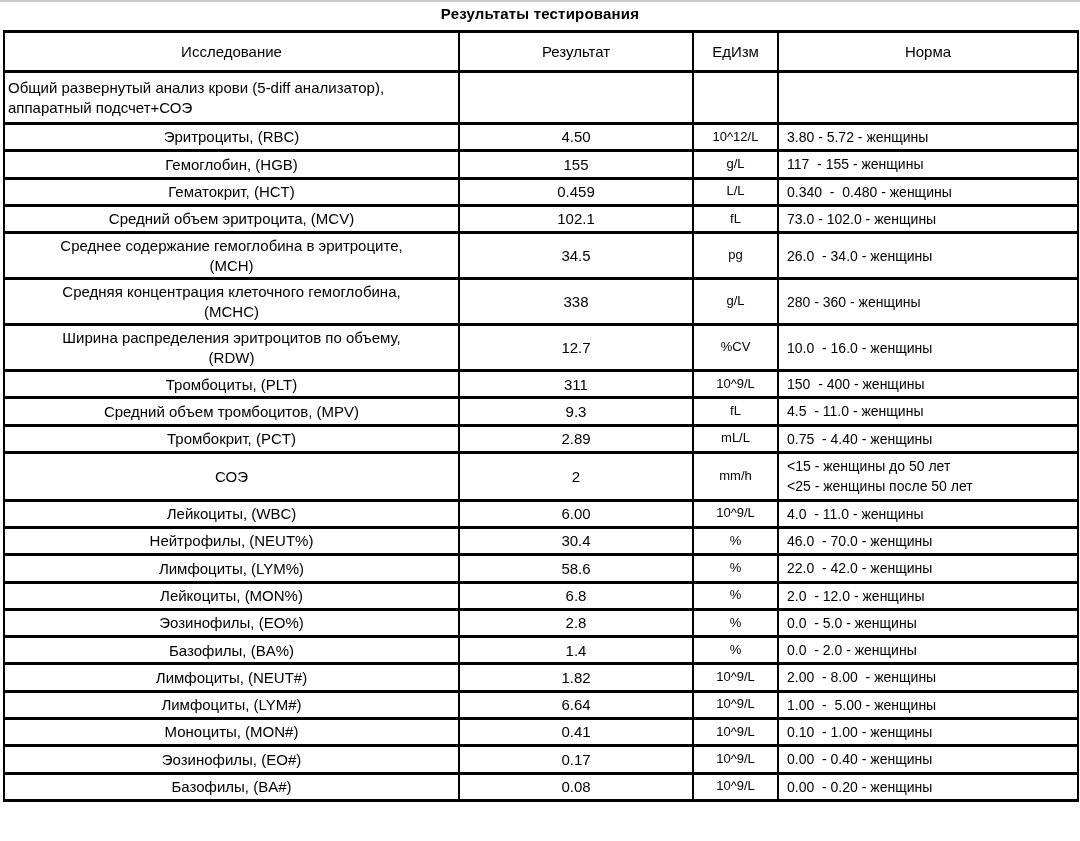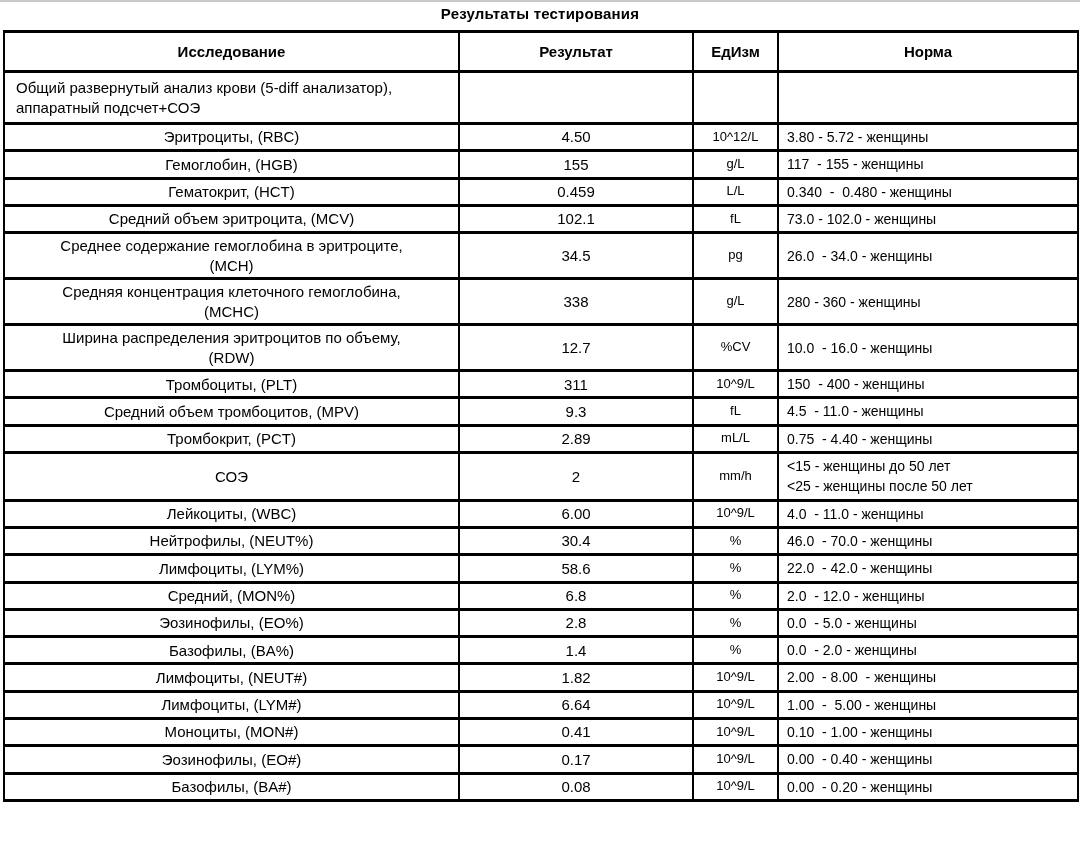--- a/index.html
+++ b/index.html
@@ -37,25 +37,25 @@
   th, td {
     border: 2px solid #000;
     border-top-width: 3px;
     border-bottom-width: 3px;
     padding: 2px 3px;
     font-size: 15px;
     line-height: 1.3;
     vertical-align: middle;
   }
   thead tr { height: 40px; }
-  th { font-weight: bold; text-align: center; }
+  th { font-weight: normal; text-align: center; }
   tbody tr { height: 26px; }
   tbody tr.group { height: 52px; }
   td.name  { text-align: center; white-space: pre-wrap; }
-  tr.group td.name { text-align: left; padding-left: 11px; }
+  tr.group td.name { text-align: left; padding-left: 3px; }
   td.result { text-align: center; }
   td.unit   { text-align: center; font-size: 13px; }
   td.norm   { text-align: left; white-space: pre-wrap; font-size: 14px; padding-left: 8px; line-height: 1.45; }
 </style>
 </head>
 <body>
 
 <div class="page">
   <div class="top-line"></div>
   <div class="title">Результаты тестирования</div>
@@ -164,21 +164,21 @@
     <td class="unit">%</td>
     <td class="norm">46.0  - 70.0 - женщины</td>
   </tr>
         <tr>
     <td class="name">Лимфоциты, (LYM%)</td>
     <td class="result">58.6</td>
     <td class="unit">%</td>
     <td class="norm">22.0  - 42.0 - женщины</td>
   </tr>
         <tr>
-    <td class="name">Средний, (MON%)</td>
+    <td class="name">Лейкоциты, (MON%)</td>
     <td class="result">6.8</td>
     <td class="unit">%</td>
     <td class="norm">2.0  - 12.0 - женщины</td>
   </tr>
         <tr>
     <td class="name">Эозинофилы, (EO%)</td>
     <td class="result">2.8</td>
     <td class="unit">%</td>
     <td class="norm">0.0  - 5.0 - женщины</td>
   </tr>

